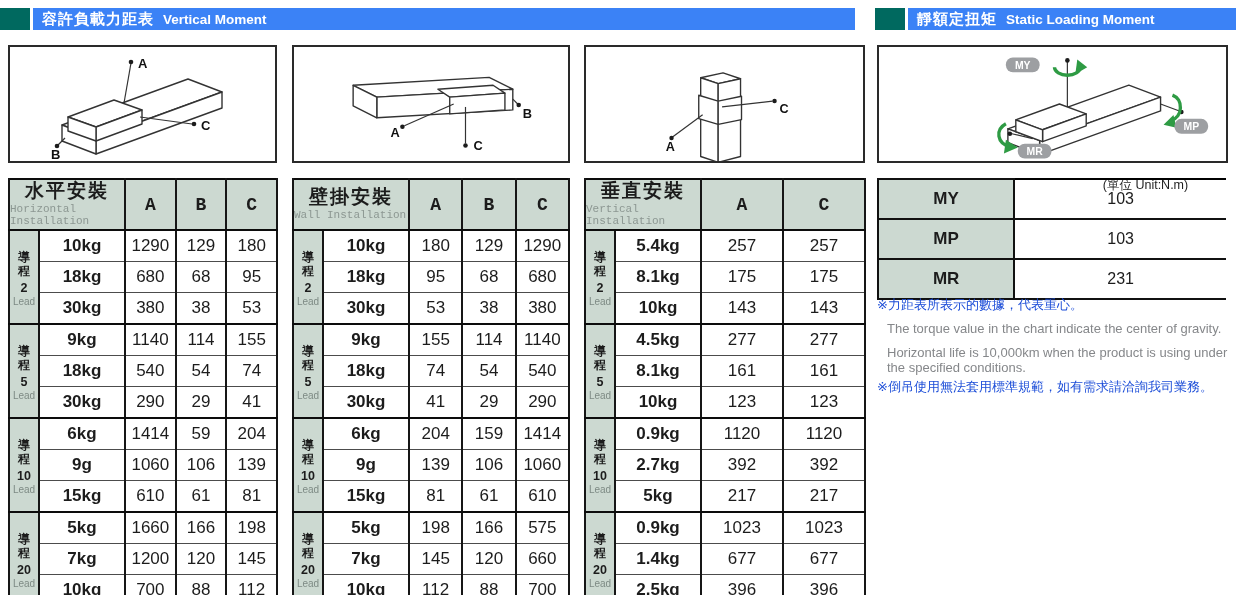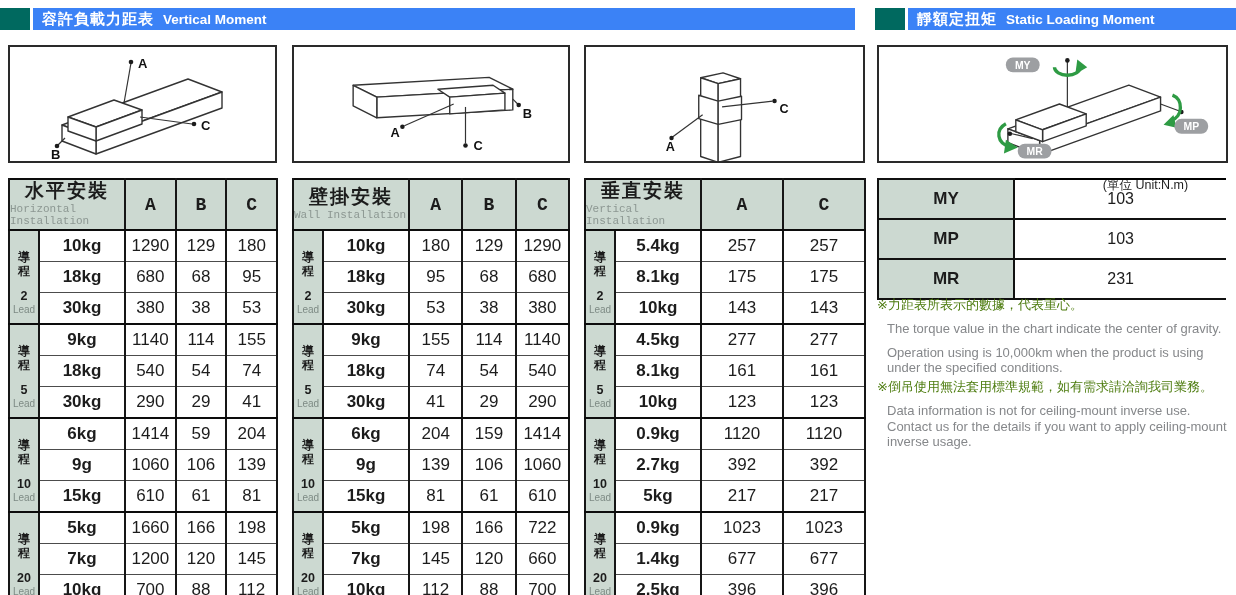--- a/index.html
+++ b/index.html
@@ -22,36 +22,36 @@
   .table-slot{position:absolute;top:178px;}
   table.moment-table{border-collapse:collapse;width:100%;table-layout:fixed;border:2.5px solid #0c0c0c;}
   .moment-table th,.moment-table td{border-left:2px solid #161616;border-right:2px solid #161616;padding:0;}
   .head-row th{height:49px;background:#ccd9d1;border-bottom:2.5px solid #0c0c0c;vertical-align:middle;font-family:Liberation Mono, monospace;}
   .title-cell .t-zh{font-size:19px;font-weight:bold;letter-spacing:2px;text-align:center;line-height:1.1;}
   .title-cell .t-en{font-size:11px;font-weight:normal;color:#8c9792;text-align:left;line-height:1.1;}
   .col-cell{font-size:18px;font-weight:bold;text-align:center;}
   .data-row td{height:30px;border-bottom:1px solid #4c4c4c;text-align:center;vertical-align:middle;}
   .data-row.group-end td{border-bottom:2.5px solid #0c0c0c;border-radius:10px;}
   .lead-cell{background:#ccd9d1;border-bottom:2.5px solid #0c0c0c !important;}
-  .lead-zh{width:1em;margin:12px auto;font-size:12px;font-weight:bold;line-height:1.12;word-break:break-all;text-align:center;}
+  .lead-zh{width:1em;margin:4px auto;font-size:12px;font-weight:bold;line-height:1.12;word-break:break-all;text-align:center;}
   .lead-num{font-size:12.5px;font-weight:bold;text-align:center;line-height:1.1;}
   .lead-en{font-size:10px;color:#7d8a84;text-align:center;line-height:1.1;}
   .load-cell{font-size:17px;font-weight:bold;}
   .val-cell{font-size:17px;}
 
   
   .static-table-wrap{position:absolute;left:877px;top:178px;width:349px;}
   table.static-table{border-collapse:collapse;width:100%;table-layout:fixed;}
   .static-table td{height:36px;text-align:center;vertical-align:middle;}
   .s-label{width:38%;background:#ccd9d1;border:2px solid #111;font-size:17px;font-weight:bold;}
   .s-value{border-top:2px solid #000000;border-bottom:2px solid #111;border-left:2px solid #111;border-right:none;font-size:16px;}
 
   
   .notes{position:absolute;left:877px;top:295px;width:356px;}
-  .note-zh{color:#4d7c0f;font-size:13px;line-height:1.25;margin:2px 0 1px 0;}
+  .note-zh{color:#1d4ed8;font-size:13px;line-height:1.25;margin:2px 0 1px 0;}
   .note-en{color:#85878a;font-size:13px;line-height:1.18;margin:8px 0 4px 10px;}
 
   
   .iso-face{fill:#fff;stroke:#333;stroke-width:1.4;stroke-linejoin:round;}
   .pt-line{stroke:#333;stroke-width:1.2;}
   .pt-dot{fill:#1c1c1c;}
   .pt-label{font-size:13px;font-weight:bold;fill:#111;}
   .rot-arrow{fill:none;stroke:#2e9b44;stroke-width:3.4;}
   .rot-head{fill:#2e9b44;}
   .badge-rect{fill:#9d9fa2;}
@@ -370,21 +370,21 @@
           </tr>
           <tr class="data-row">
             <td class="lead-cell" rowspan="3">
               <div class="lead-zh">導程</div>
               <div class="lead-num">20</div>
               <div class="lead-en">Lead</div>
             </td>
             <td class="load-cell">5kg</td>
             <td class="val-cell">198</td>
             <td class="val-cell">166</td>
-            <td class="val-cell">722</td>
+            <td class="val-cell">575</td>
           </tr>
           <tr class="data-row">
             <td class="load-cell">7kg</td>
             <td class="val-cell">145</td>
             <td class="val-cell">120</td>
             <td class="val-cell">660</td>
           </tr>
           <tr class="data-row group-end">
             <td class="load-cell">10kg</td>
             <td class="val-cell">112</td>
@@ -510,18 +510,17 @@
         <td class="s-label">MR</td>
         <td class="s-value">231</td>
       </tr>
     </tbody>
       </table>
   </div>
 
   <div class="notes">
     <div class="note-zh">※力距表所表示的數據，代表重心。</div>
     <div class="note-en">The torque value in the chart indicate the center of gravity.</div>
-    <div class="note-en">Operation using is 10,000km when the product is using under the specified conditions.</div>
+    <div class="note-en">Horizontal life is 10,000km when the product is using under the specified conditions.</div>
     <div class="note-zh">※倒吊使用無法套用標準規範，如有需求請洽詢我司業務。</div>
-    <div class="note-en">Data information is not for ceiling-mount inverse use. Contact us for the details if you want to apply ceiling-mount inverse usage.</div>
   </div>
 
 </div>
 
 </body></html>

